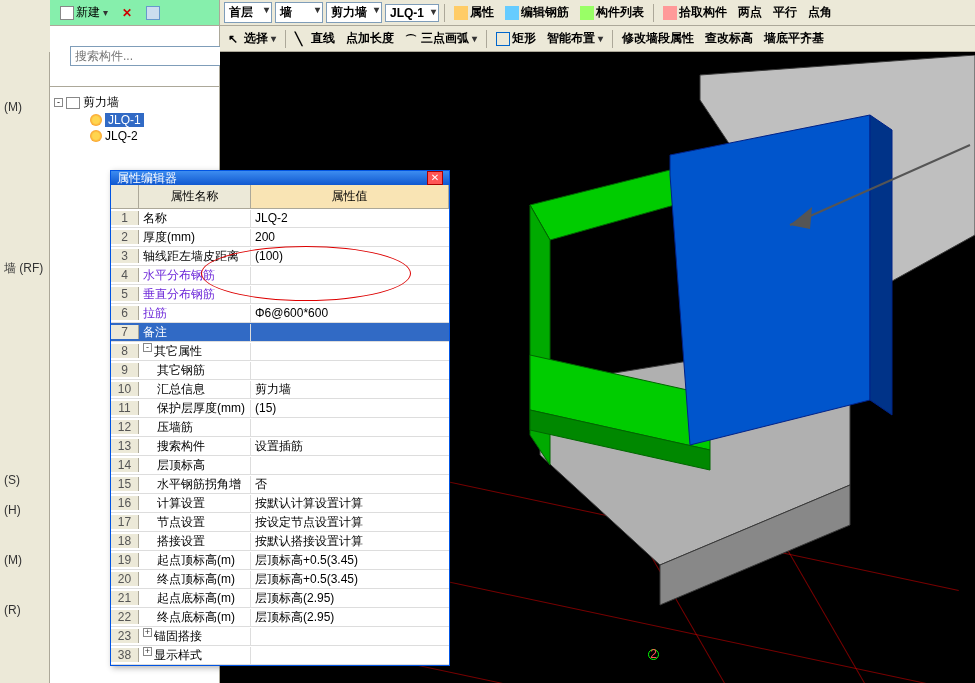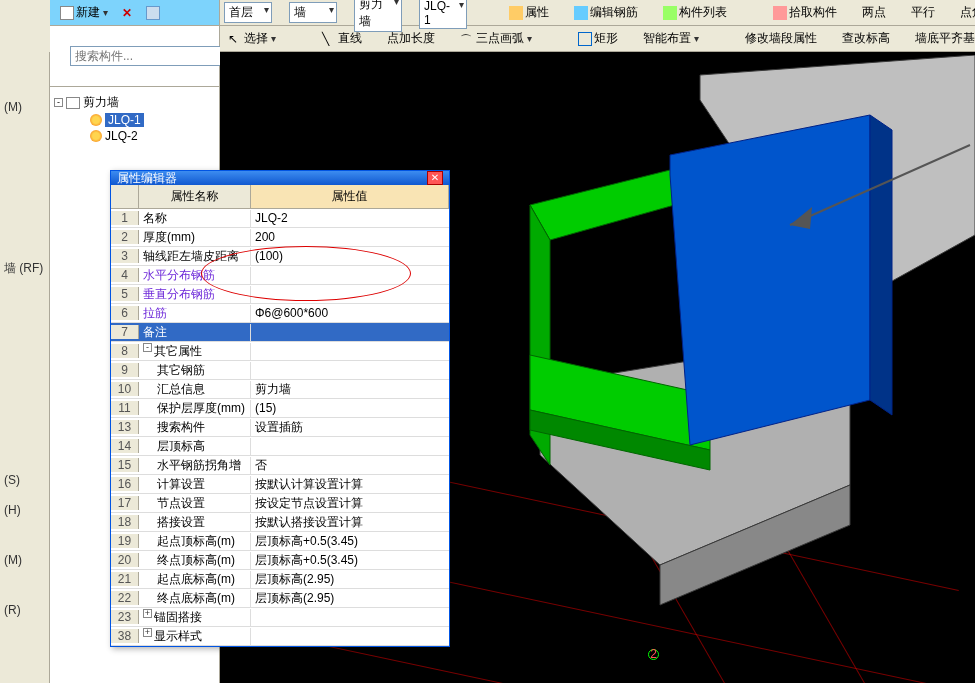--- a/index.html
+++ b/index.html
@@ -1,29 +1,29 @@
 <!DOCTYPE html>
 <html><head>
 <meta charset="utf-8">
 <style>
 * { box-sizing: border-box; margin: 0; padding: 0; font-family: "Microsoft YaHei", SimSun, sans-serif; font-size: 12px; }
 body { width: 975px; height: 683px; overflow: hidden; background: #ece9d8; position: relative; }
 
-.toolbar { height: 26px; background: #ece9d8; border-bottom: 1px solid #aca899; display: flex; align-items: center; padding: 0 4px; gap: 17px; }
+.toolbar { height: 26px; background: #ece9d8; border-bottom: 1px solid #aca899; display: flex; align-items: center; padding: 0 4px; gap: 3px; font-weight: bold; }
 .toolbar.row2 { border-top: none; }
 .tb-btn { display: inline-flex; align-items: center; gap: 2px; padding: 2px 4px; cursor: pointer; white-space: nowrap; }
 .tb-sep { width: 1px; height: 18px; background: #aca899; margin: 0 2px; }
 .tb-dd { font-size: 10px; color: #333; margin-left: 1px; }
 .tb-ico { display: inline-block; width: 14px; height: 14px; }
 
 .left-strip { position: absolute; left: 0; top: 52px; width: 50px; height: 631px; background: #ece9d8; border-right: 1px solid #aca899; padding-top: 40px; }
 .left-strip span { display: block; padding: 8px 4px; color: #333; }
 
 .panel { position: absolute; left: 50px; top: 0; width: 170px; height: 683px; background: #fff; border-right: 1px solid #aca899; }
-.panel-top { height: 26px; background: #7dd3fc; border-bottom: 1px solid #aca899; display: flex; align-items: center; padding: 0 6px; gap: 6px; }
+.panel-top { height: 26px; background: #86efac; border-bottom: 1px solid #aca899; display: flex; align-items: center; padding: 0 6px; gap: 6px; }
 .search-row { display: flex; align-items: flex-end; padding: 20px; border-bottom: 1px solid #aca899; }
 .search-row input { flex: 1; border: 1px solid #7f9db9; padding: 2px 4px; font-size: 12px; color: #999; }
 .search-row .sicon { width: 20px; height: 20px; border: 1px solid #aca899; background: #ece9d8; margin-left: 2px; display: flex; align-items: center; justify-content: center; cursor: pointer; }
 .tree { padding: 6px 4px; }
 .tree-row { display: flex; align-items: center; gap: 3px; padding: 1px 0; cursor: pointer; }
 .tree-indent2 { padding-left: 36px; }
 .tree-sel { background: #316ac5; color: #fff; padding: 0 3px; }
 .tree-plus { width: 9px; height: 9px; border: 1px solid #888; font-size: 9px; line-height: 7px; text-align: center; }
 .tree-icon { width: 12px; height: 12px; background: radial-gradient(circle,#ffd54f 40%,#f57f17 90%); border-radius: 50%; }
 .tree-folder { width: 14px; height: 12px; background: #fff; border: 1px solid #888; }
@@ -298,20 +298,27 @@
         <div class="c2">剪力墙</div>
       </div>
       <div class="pe-row">
         <div class="c0">11</div>
         <div class="c1">
           <span class="indent">保护层厚度(mm)</span>
         </div>
         <div class="c2">(15)</div>
       </div>
       <div class="pe-row">
+        <div class="c0">12</div>
+        <div class="c1">
+          <span class="indent">压墙筋</span>
+        </div>
+        <div class="c2"></div>
+      </div>
+      <div class="pe-row">
         <div class="c0">13</div>
         <div class="c1">
           <span class="indent">搜索构件</span>
         </div>
         <div class="c2">设置插筋</div>
       </div>
       <div class="pe-row">
         <div class="c0">14</div>
         <div class="c1">
           <span class="indent">层顶标高</span>

